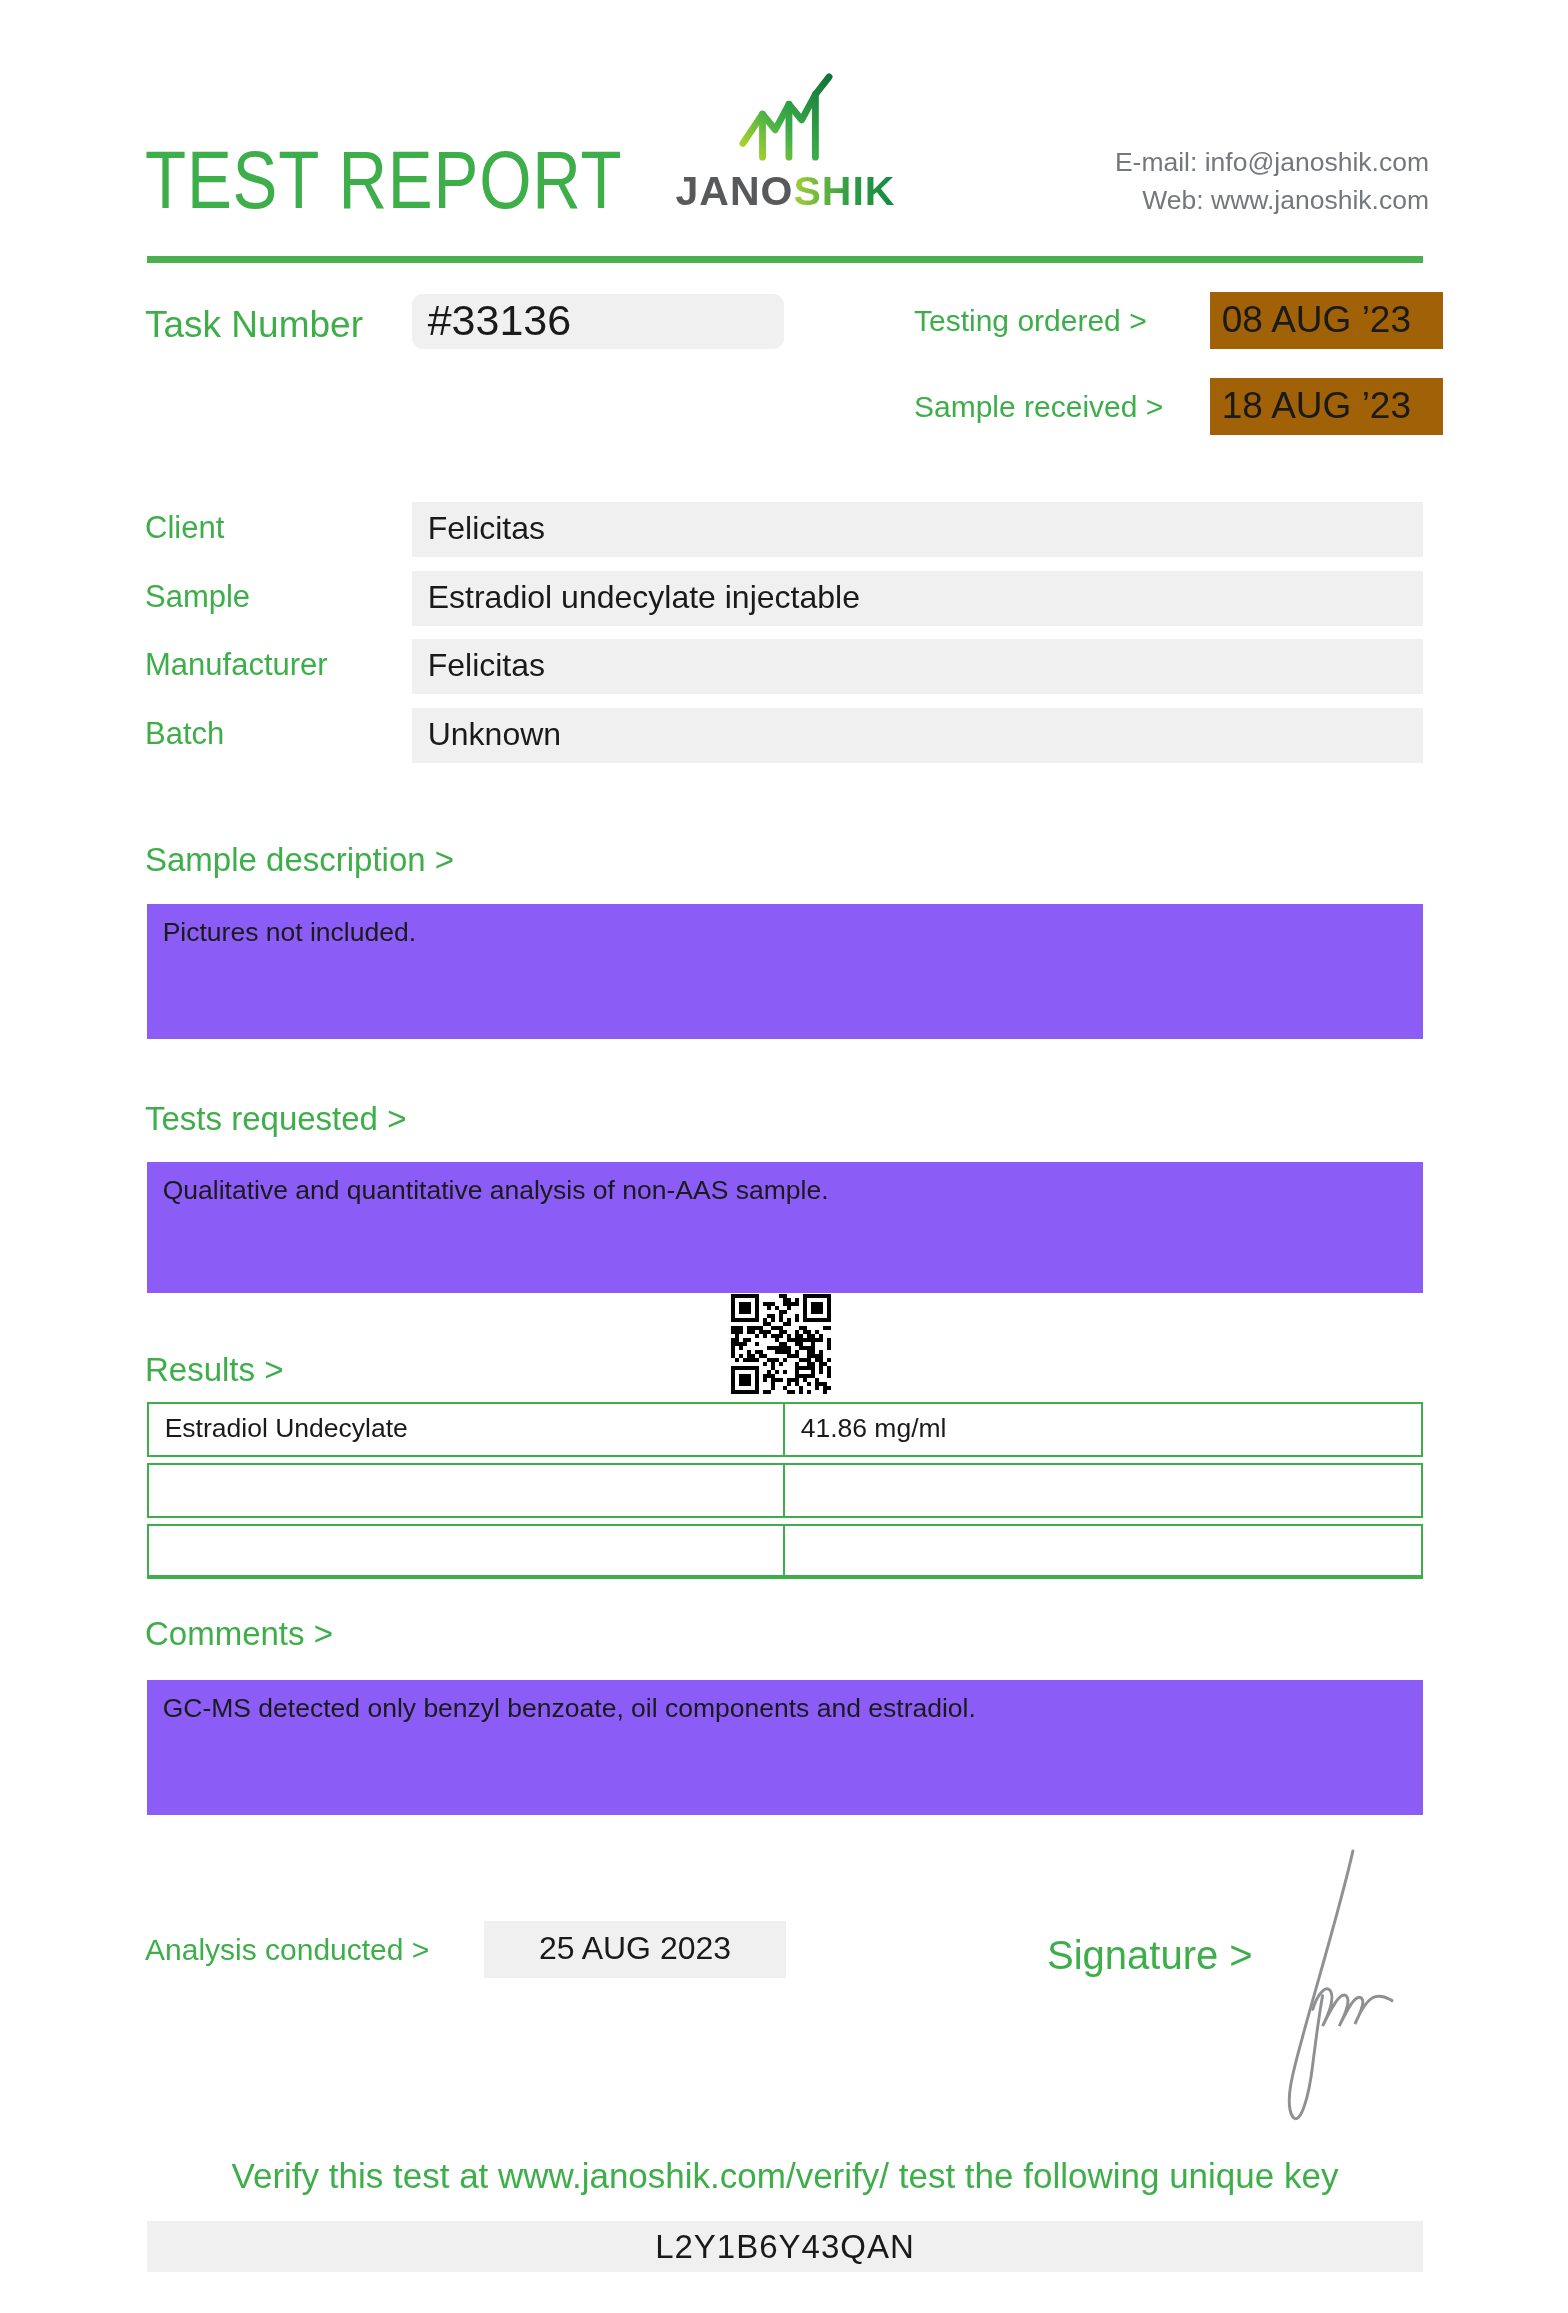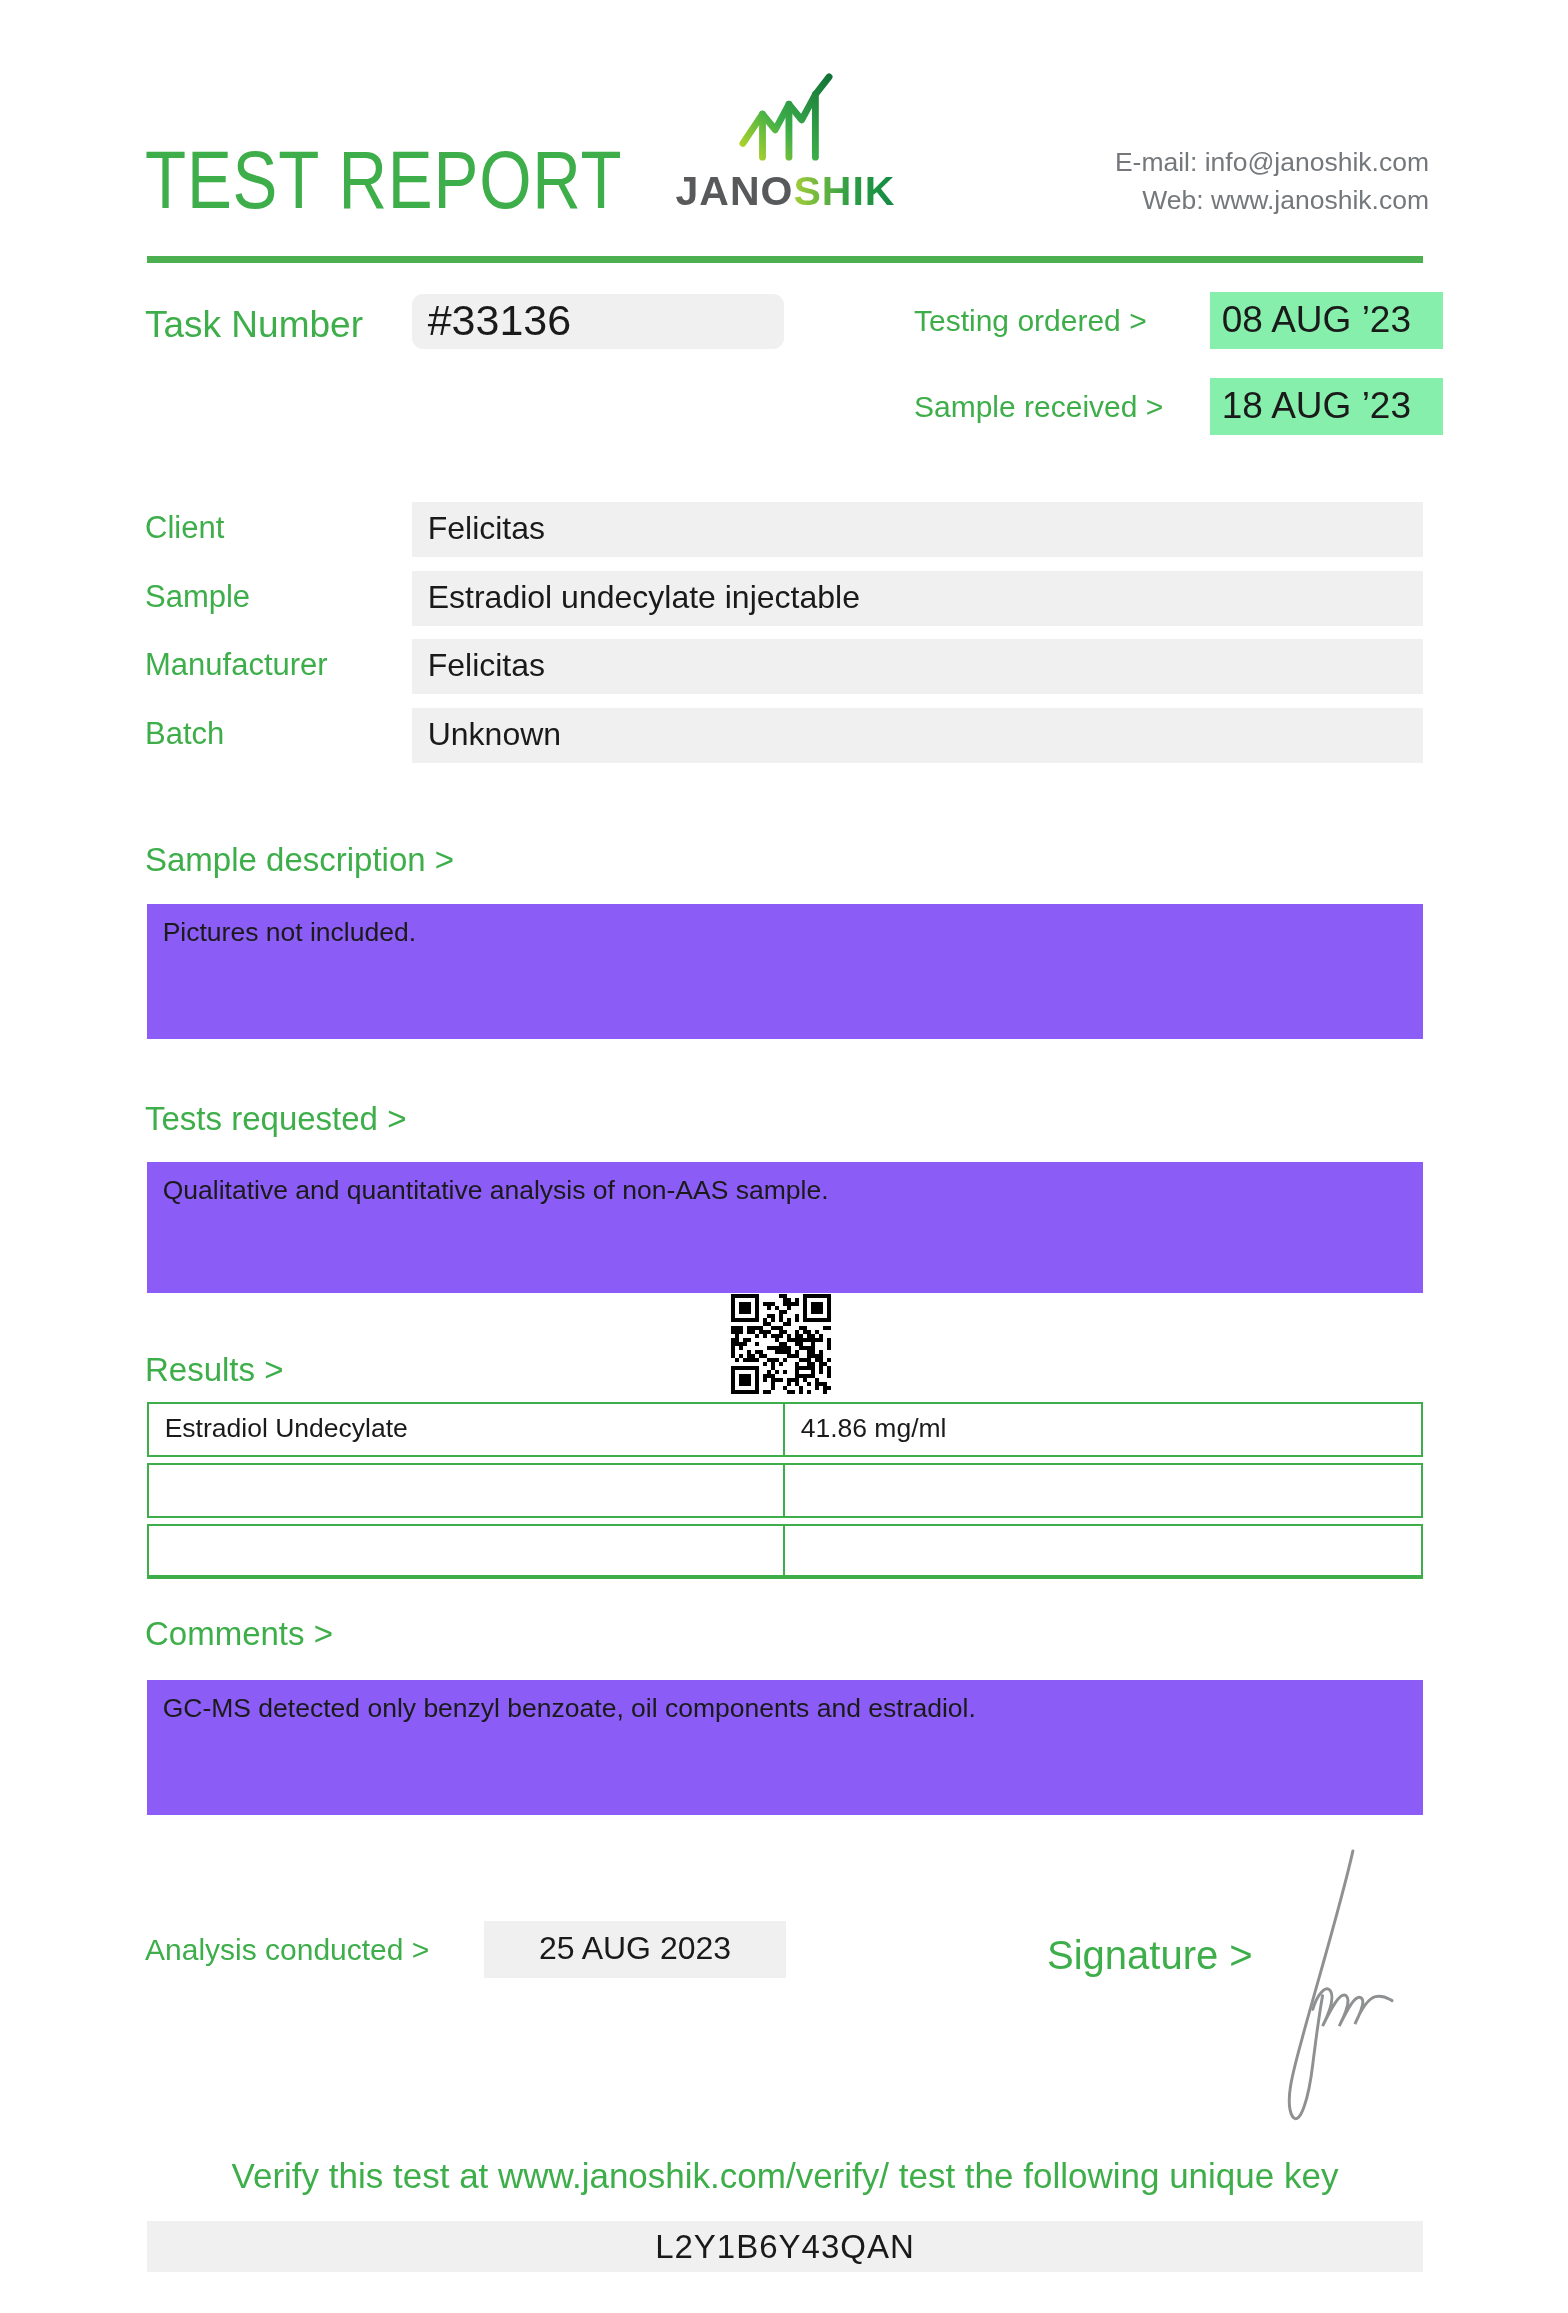--- a/index.html
+++ b/index.html
@@ -36,21 +36,21 @@
   
   .task-label{ position:absolute; left:145px; top:304px; font-size:37px; color:#3dae49; }
   .task-box{
     position:absolute; left:412px; top:294px; width:372px; height:55px;
     background:#f0f0f0; font-size:43px; line-height:53px; padding-left:15.7px; white-space:nowrap;border-radius:11px;
   }
   .meta-row{ position:absolute; left:890px; width:529px; height:57px; display:flex; align-items:center;margin-left:24px; }
   .meta-row.r1{ top:292px; } .meta-row.r2{ top:378px; }
   .meta-row .m-label{ flex:1; font-size:30px; color:#3dae49; white-space:nowrap; }
   .meta-row .m-box{
-    width:233px; height:57px; background:#86efac; font-size:37px; line-height:55px;
+    width:233px; height:57px; background:#a16207; font-size:37px; line-height:55px;
     padding-left:11.8px; white-space:nowrap;
   }
 
   
   .details{ position:absolute; left:145px; top:502px; width:1278px; }
   .d-row{ display:flex; height:55px; margin-bottom:13.7px; }
   .d-label{ width:267px; font-size:31px; color:#3dae49; line-height:51px; }
   .d-value{ flex:1; background:#f0f0f0; font-size:32px; line-height:53px; padding-left:15.7px; }
 
   

